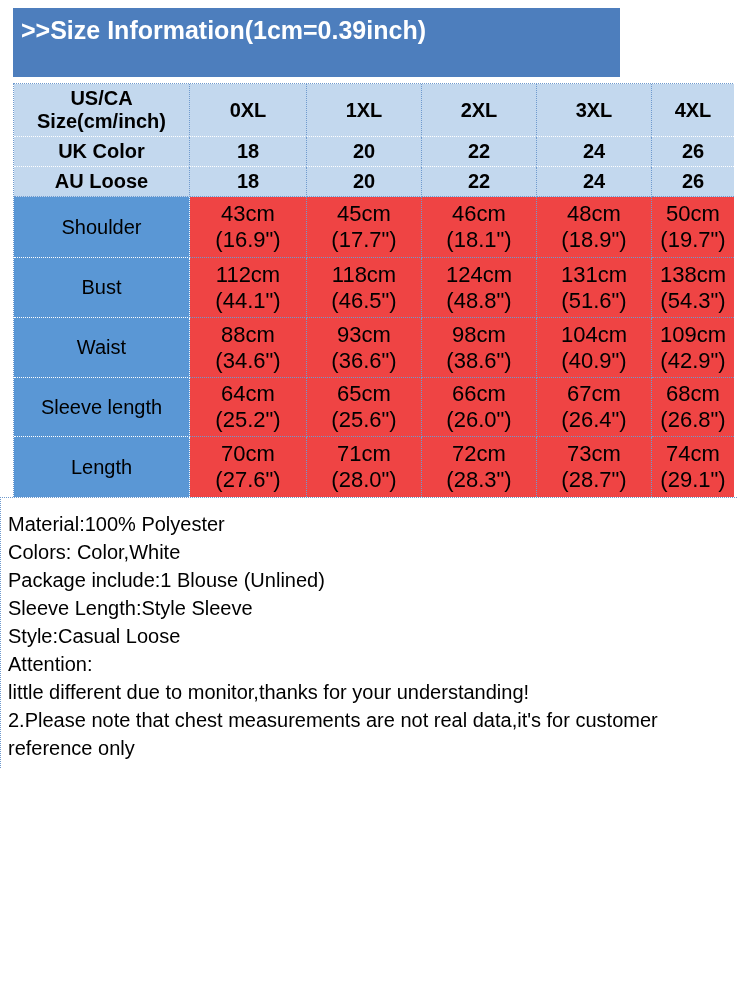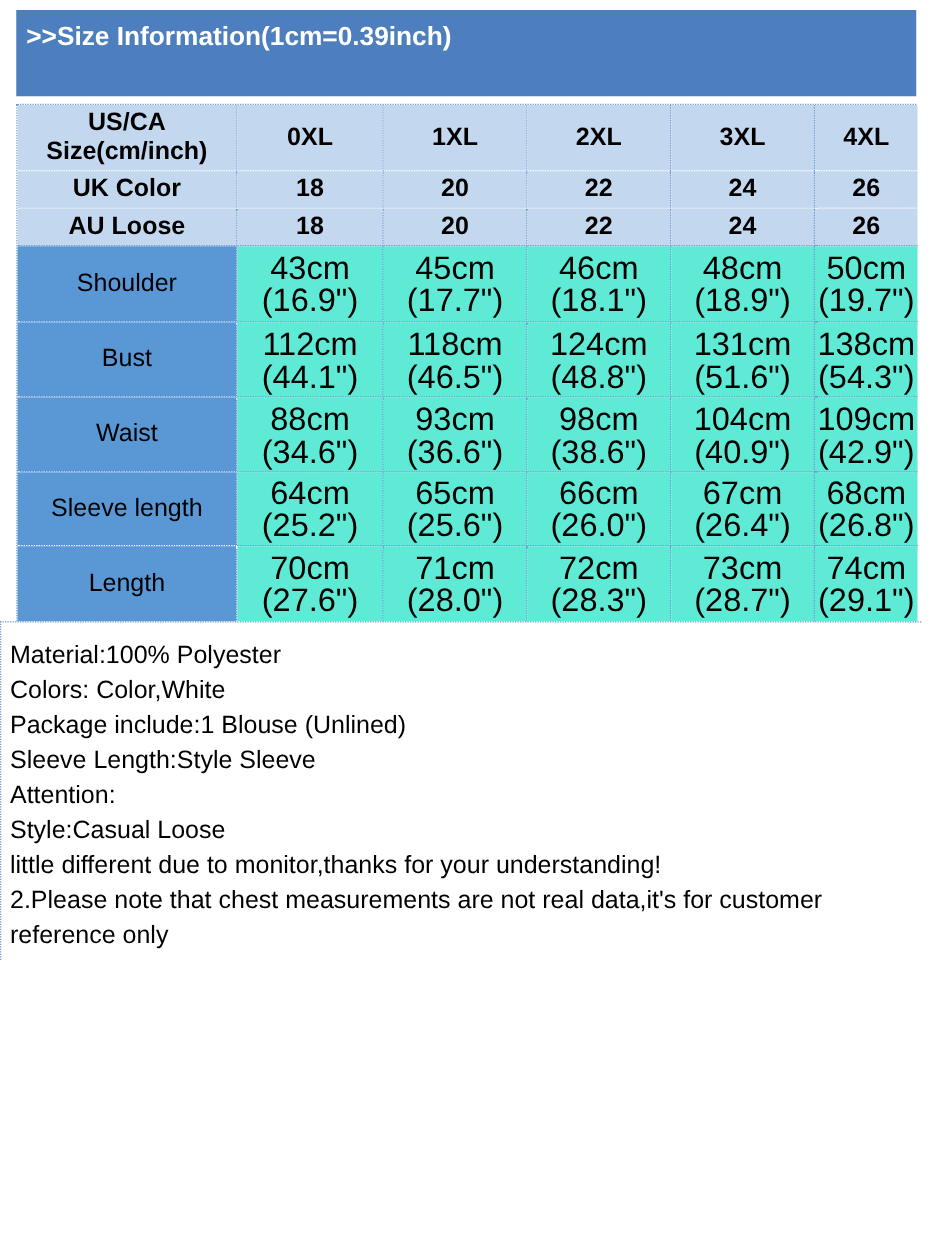--- a/index.html
+++ b/index.html
@@ -7,23 +7,23 @@
     --light-row:#c3d8ee;
     --label-col:#5a97d5;
     --grid:#6f9ace;
   }
   *{margin:0;padding:0;box-sizing:border-box;}
   html,body{width:750px;height:1000px;background:#fff;overflow:hidden;}
   body{font-family:"Liberation Sans","DejaVu Sans",sans-serif;color:#000;}
 
   .banner{
     margin:8px 0 0 13px;
-    width:720px;height:69px;
+    width:607px;height:69px;
     background:var(--header-bar);
-    color:#fff;font-weight:bold;font-size:21px;line-height:24px;
+    color:#fff;font-weight:bold;font-size:25px;line-height:24px;
     padding:10px 8px 0 8px;
   }
 
   .table-frame{
     margin:6px 0 0 13px;
     width:720px;
     border:1px dotted var(--grid);
     border-bottom:none;
   }
   table.size-table{
@@ -42,21 +42,21 @@
     border-bottom:1px dotted #fff;
   }
   tr.row-au .c-hdr{border-bottom:1px dotted var(--grid);}
   .c-lbl{
     background:var(--label-col);
     font-size:20px;text-align:left;padding-left:8px;
     border-right:1px dotted #f2f7fc;
     border-bottom:1px dotted #fff;
   }
   .c-val{
-    background:#5eead4;font-size:26px;line-height:26px;
+    background:#ef4444;font-size:22px;line-height:26px;
     border-right:1px dotted var(--grid);
     border-bottom:1px dotted var(--grid);
     margin-left:36px;
   }
   tr.row-last td{border-bottom:none;}
   tr.r-head{height:53px;}
   tr.r-size{height:30px;}
   tr.r-meas{height:60px;}
 
   .details{
@@ -230,18 +230,18 @@
   </tr>
 </tbody>
     </table>
 </div>
 
 <div class="details">
   <div>Material:100% Polyester</div>
   <div>Colors: Color,White</div>
   <div>Package include:1 Blouse (Unlined)</div>
   <div>Sleeve Length:Style Sleeve</div>
+  <div>Style:Casual Loose</div>
   <div>Attention:</div>
-  <div>Style:Casual Loose</div>
   <div>little different due to monitor,thanks for your understanding!</div>
   <div>2.Please note that chest measurements are not real data,it's for customer</div>
   <div>reference only</div>
 </div>
 
 </body></html>

